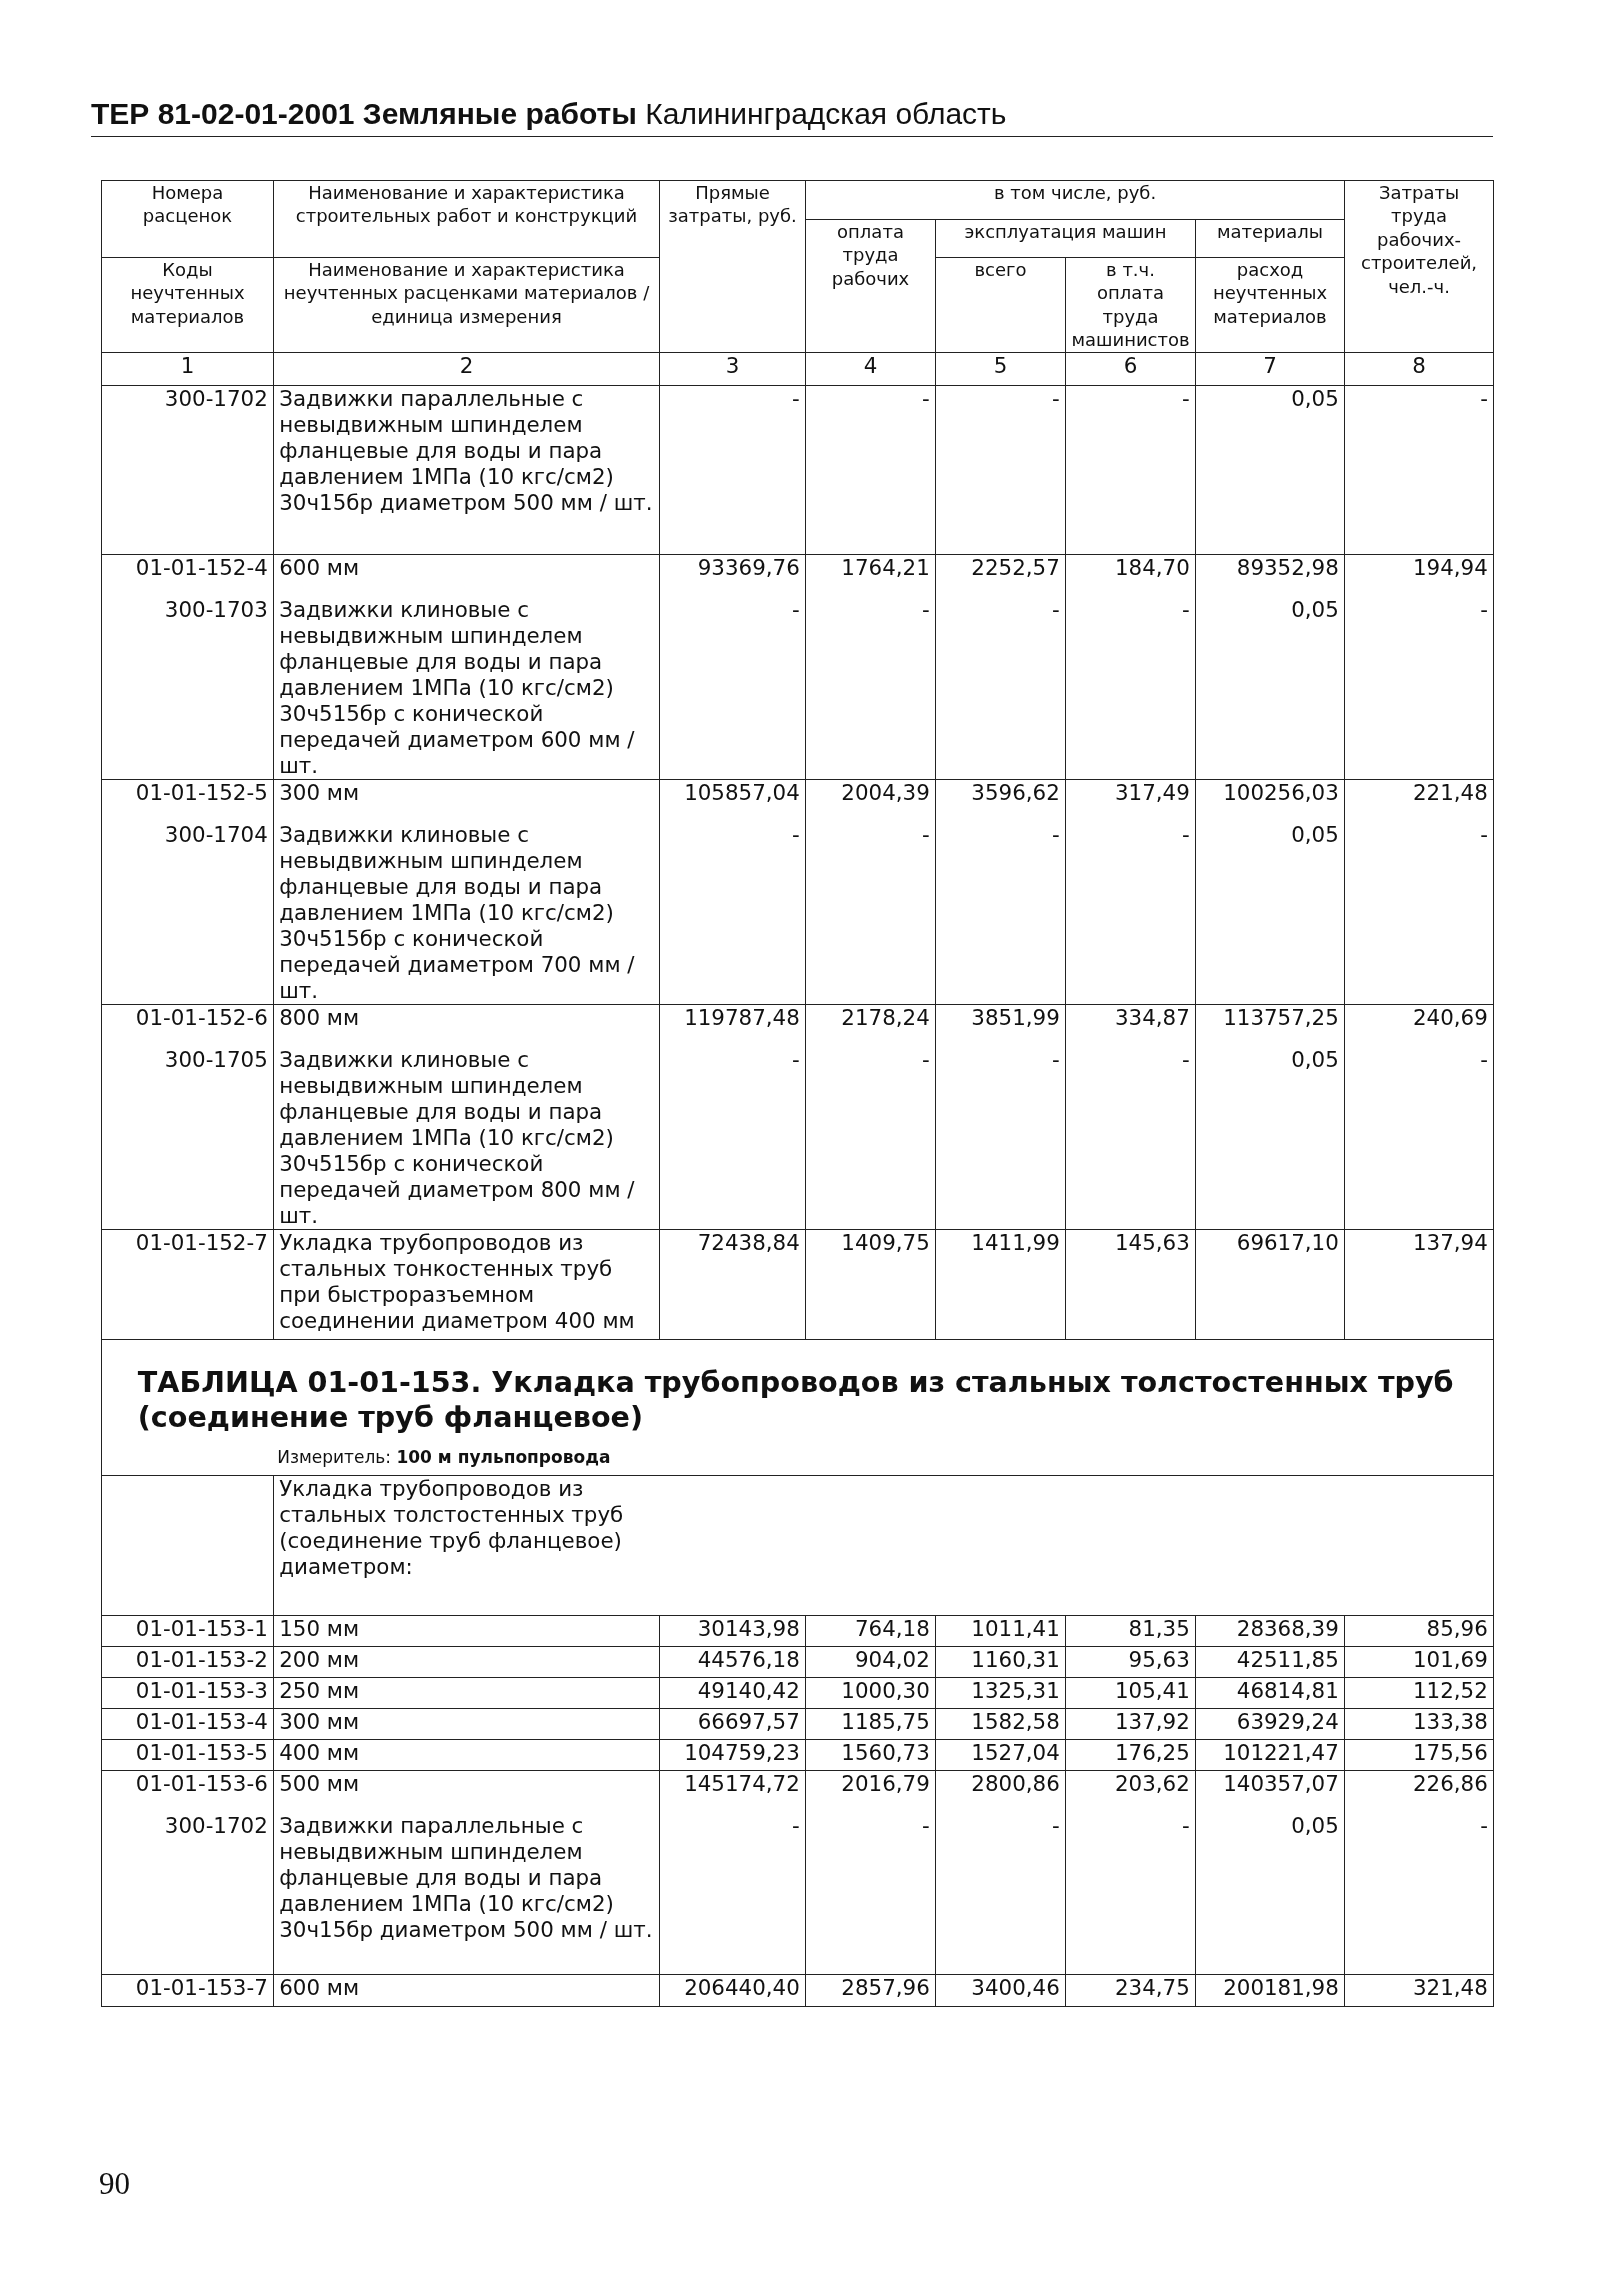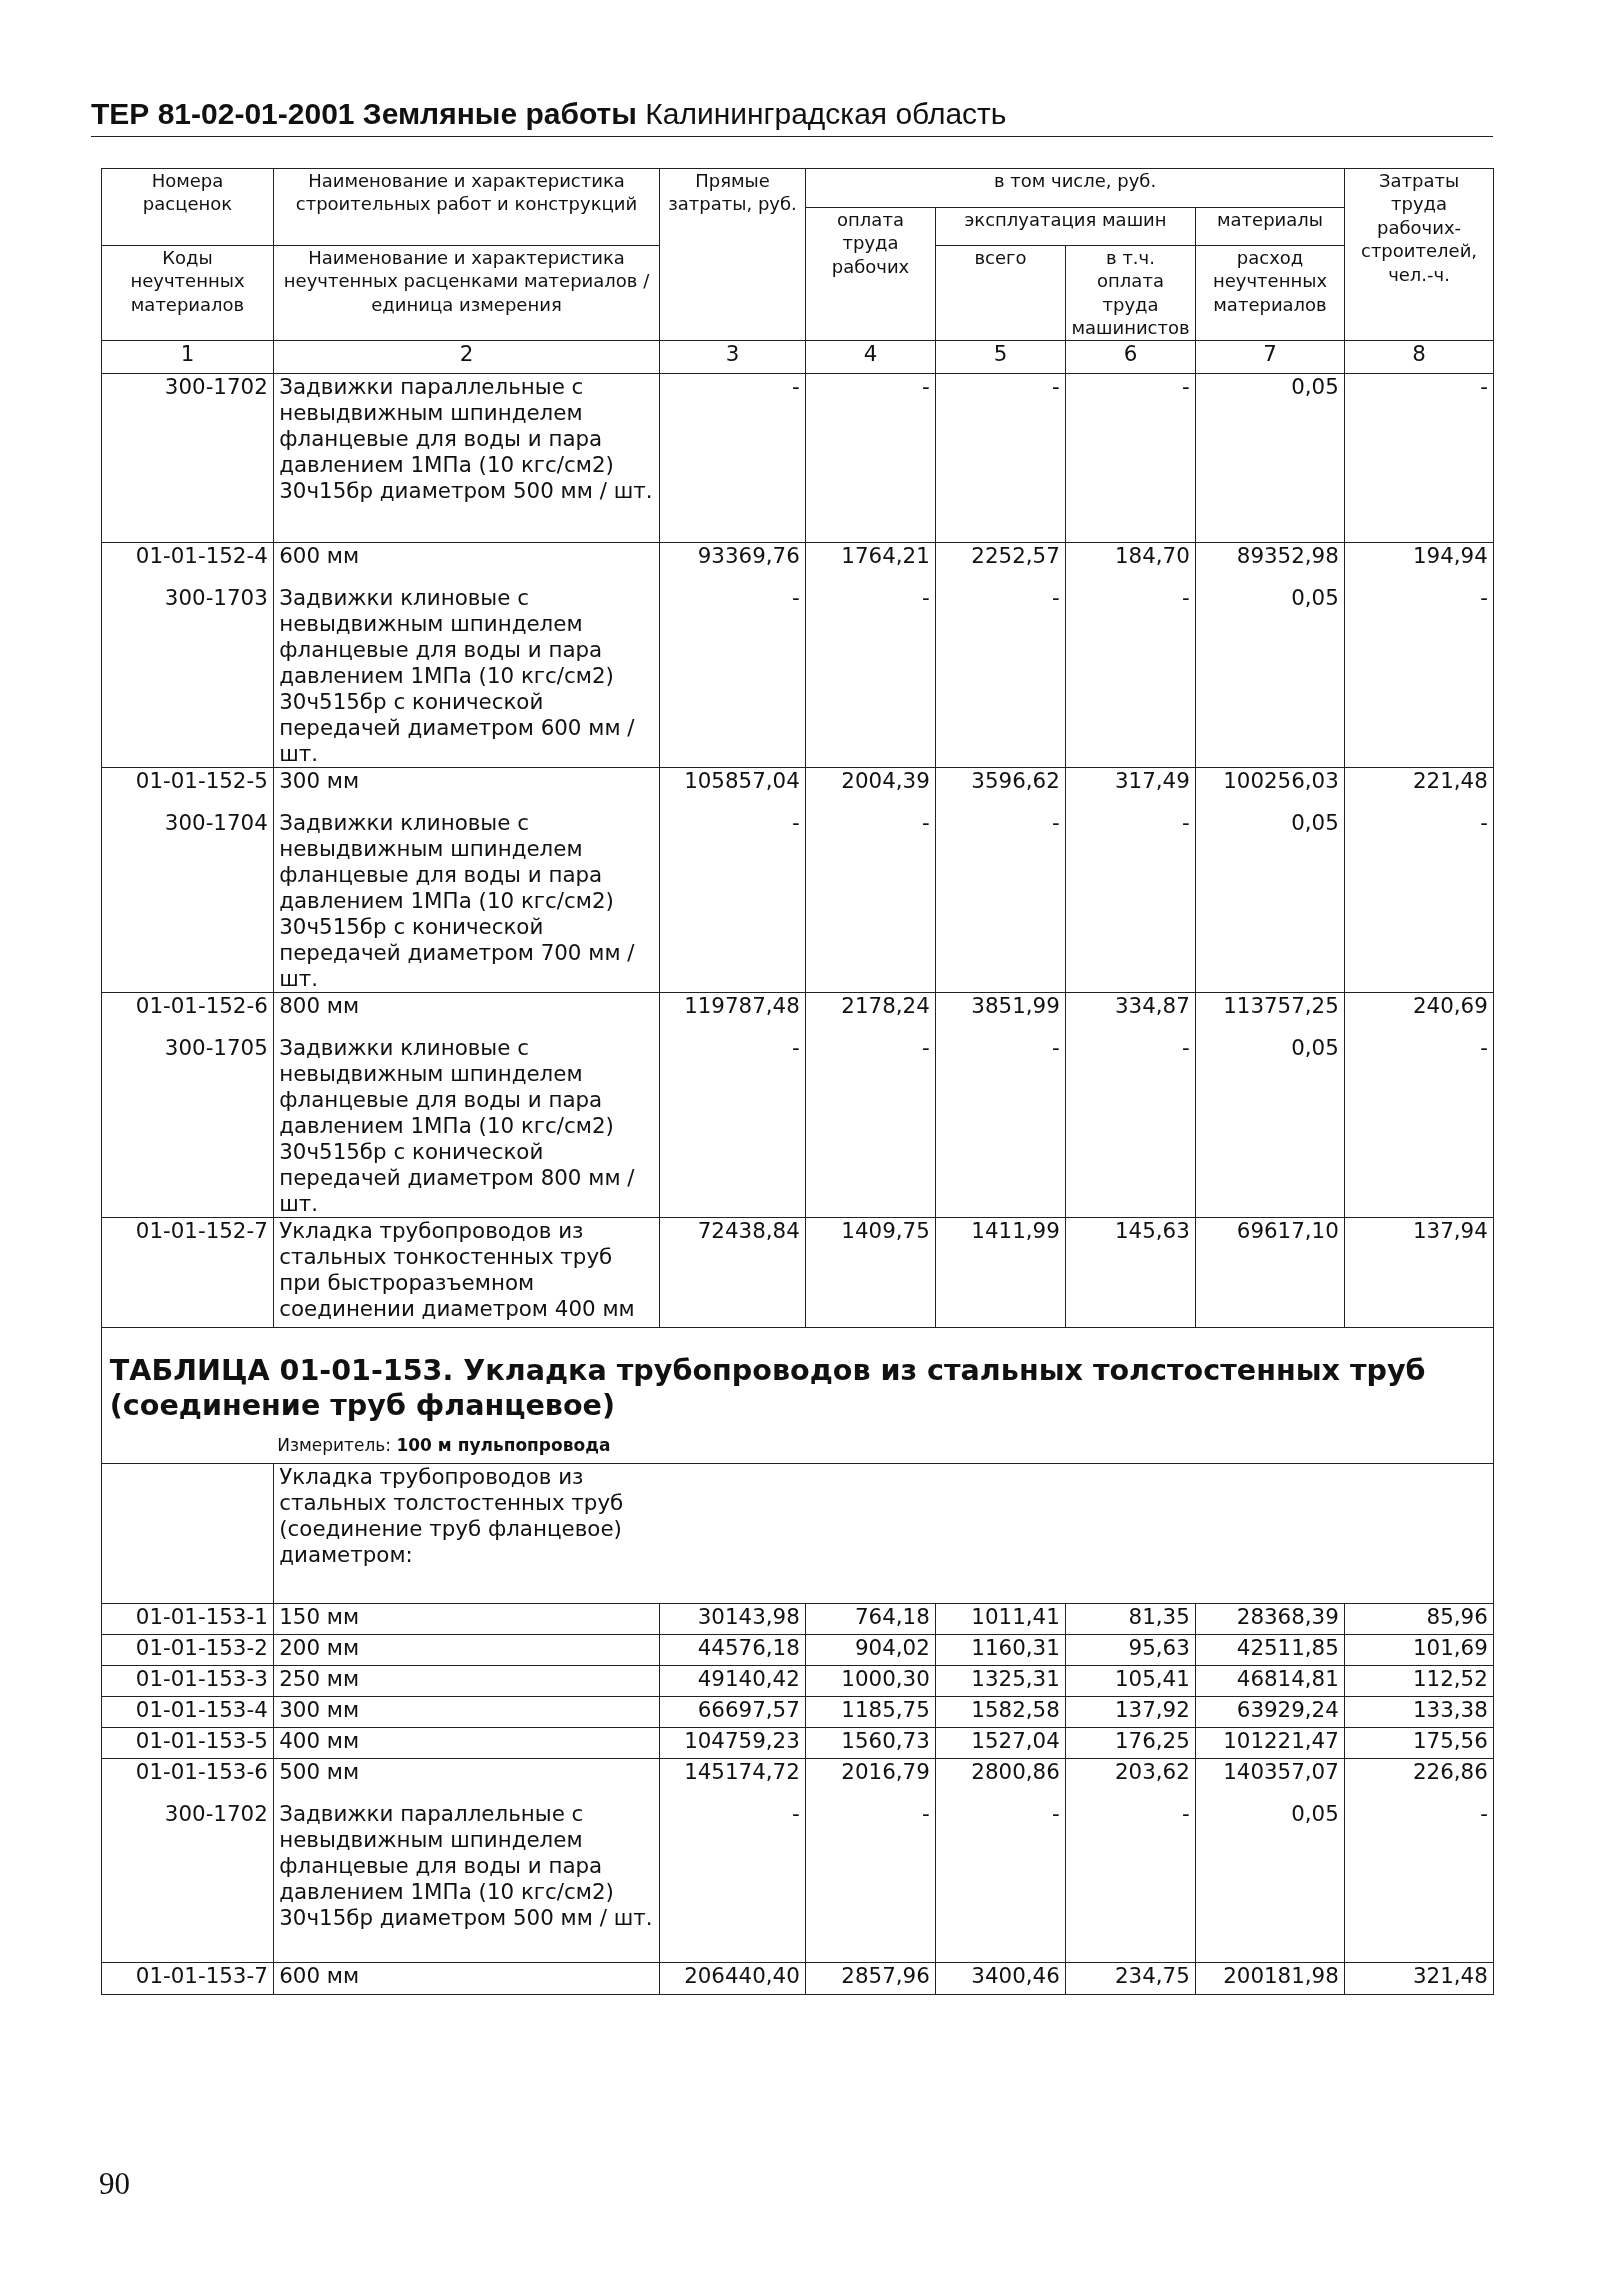--- a/index.html
+++ b/index.html
@@ -4,35 +4,35 @@
 <style>
   html, body { margin:0; padding:0; background:#ffffff; }
   body { width:1622px; height:2284px; position:relative; overflow:hidden; color:#111; }
   .page-header {
     position:absolute; left:91px; top:96px; width:1402px;
     font-family:Liberation Sans, sans-serif; font-size:30px; line-height:36px;
     border-bottom:1.9px solid #222; padding-bottom:3.9px; white-space:nowrap;
   }
   .page-header .bold { font-weight:bold; }
   table.main {
-    position:absolute; left:101px; top:168px; width:1392px;
+    position:absolute; left:101px; top:180px; width:1392px;
     border-collapse:collapse; table-layout:fixed;
     font-family:"DejaVu Sans","Liberation Sans",sans-serif; font-size:21.4px; line-height:26px;padding-left:16px;
   }
   table.main td { border:1.3px solid #222; vertical-align:top; padding:0 5.2px; overflow:visible; }
   .hdr td { text-align:center; vertical-align:middle; font-size:18px; line-height:23.4px; }
   .colnum td { text-align:center; font-size:21.4px; height:32px; vertical-align:middle; }
   td.code { text-align:right; padding:0 3.9px; white-space:nowrap; }
   td.num { text-align:right; white-space:nowrap; }
   td.desc { text-align:left; }
   .cell-line { display:block; }
   .cell-line + .cell-line { margin-top:16px; }
   .section-title {
     font-family:"DejaVu Sans","Liberation Sans",sans-serif; font-weight:bold;
-    font-size:28.6px; line-height:35px; padding:25px 2.6px 0 2.6px;
+    font-size:28.6px; line-height:35px; padding:25px 2.6px 0 2.6px;margin-left:28px;
   }
   .meter { font-size:17px; padding:9px 0 3.9px 170px; }
   .meter b { font-weight:bold; }
   .page-number {
     position:absolute; left:99px; top:2166px;
     font-family:"Liberation Serif","DejaVu Serif",serif; font-size:31px;
   }
 </style>
 </head>
 <body>

